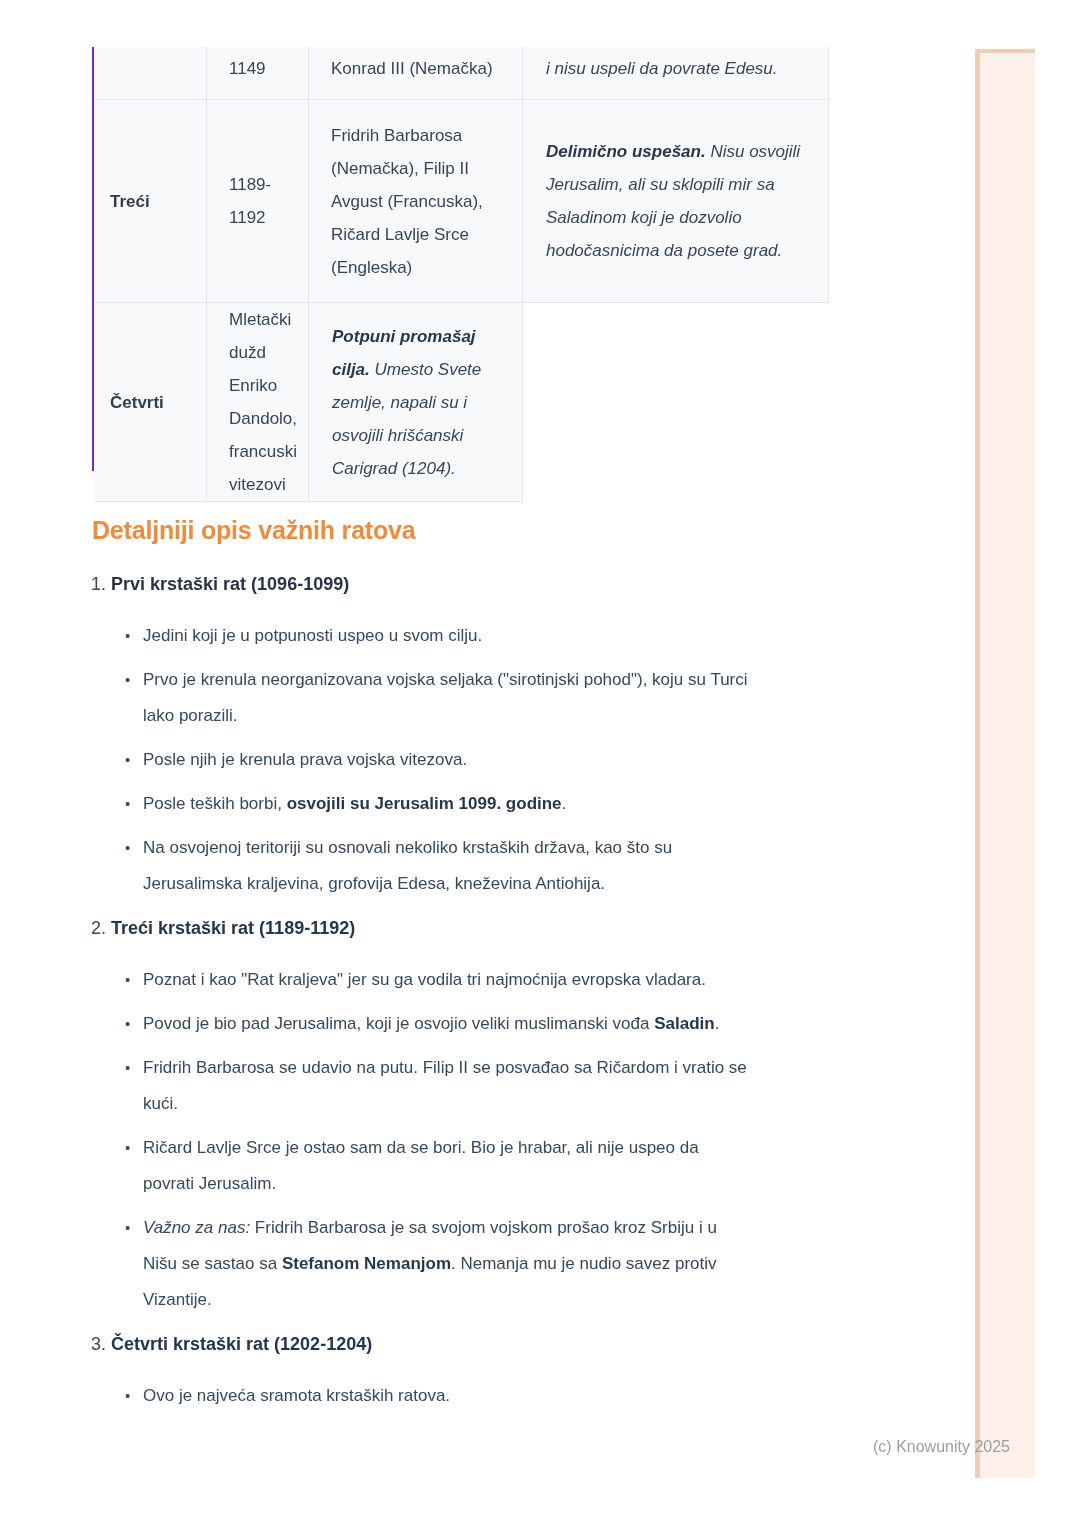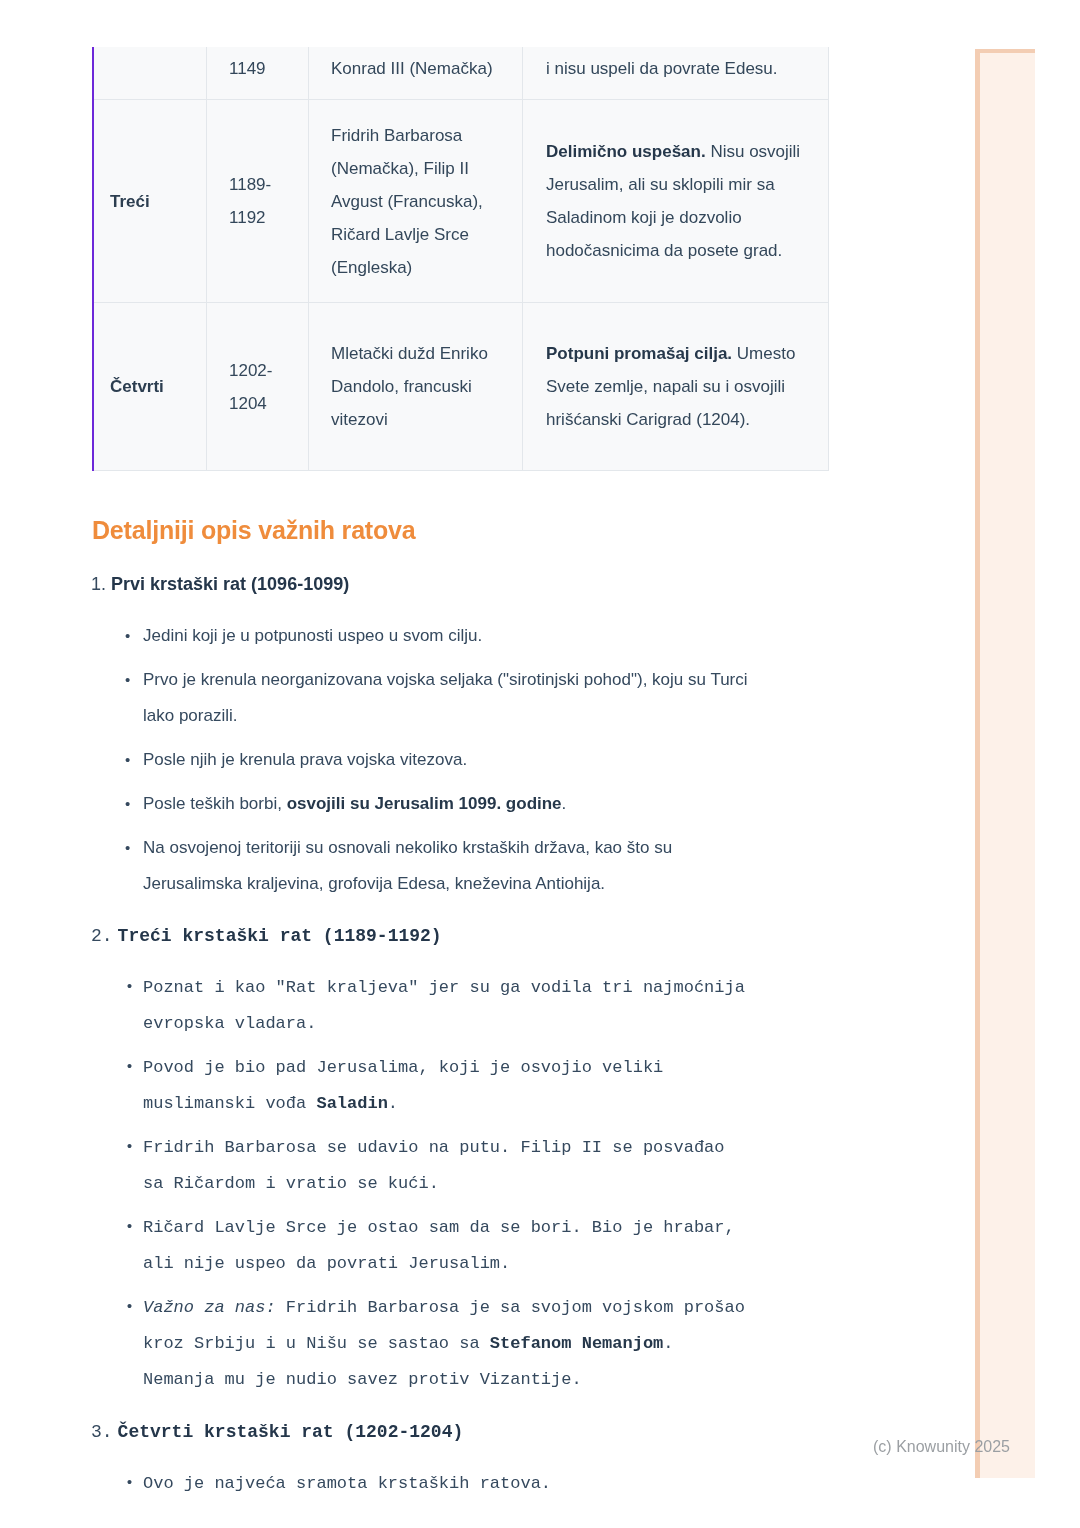--- a/index.html
+++ b/index.html
@@ -41,35 +41,35 @@
     display:flex;align-items:center;
     font-size:17px;line-height:33px;color:#33475a;
   }
   .r0{height:53px;}
   .r1{height:203px;}
   .r2{height:168px;}
   .r0 .t-cell{align-items:flex-start;padding-top:5px;}
   .c-name{padding-left:16px;font-weight:700;color:#2c3e50;}
   .c-years{padding-left:22px;padding-right:8px;}
   .c-leaders{padding-left:22px;padding-right:10px;}
-  .c-result{padding-left:23px;padding-right:14px;}
+  .c-result{padding-left:23px;padding-right:14px;font-style:italic;}
   .cellTxt{max-width:100%;}
   .b{font-weight:700;color:#26384b;}
   .i{font-style:italic;}
   
   .heading{
     position:absolute;left:92px;top:516px;
     font-size:25px;font-weight:700;color:#ef8c3c;
     letter-spacing:-0.2px;z-index:1;
   }
   .list{
     position:absolute;left:91px;top:572px;width:690px;z-index:1;
   }
   .item{margin:0;}
-  .item + .item{margin-top:22px;font-family:Liberation Mono, monospace;}
+  .item + .item{margin-top:14px;}
   .item-title{font-size:18px;line-height:24px;margin:0 0 22px 0;}
   .item-title .num{font-weight:400;color:#35495e;margin-right:5px;}
   .item-title .ttl{font-weight:700;color:#24364a;}
   .bullet{
     position:relative;padding-left:52px;margin-bottom:8px;
     font-size:17px;line-height:36px;color:#35495e;
     width:660px;box-sizing:border-box;
   }
   .bullet .dot{
     position:absolute;left:34px;top:0;font-size:15px;color:#35495e;
@@ -108,23 +108,20 @@
         <div class="cellTxt"><span>Fridrih Barbarosa (Nemačka), Filip II Avgust (Francuska), Ričard Lavlje Srce (Engleska)</span></div>
       </div>
       <div class="t-cell c-result">
         <div class="cellTxt"><span class="b">Delimično uspešan.</span><span> Nisu osvojili Jerusalim, ali su sklopili mir sa Saladinom koji je dozvolio hodočasnicima da posete grad.</span></div>
       </div>
     </div>
     <div class="t-row r2">
       <div class="t-cell c-name">
         <div class="cellTxt">Četvrti</div>
       </div>
-      <div class="t-cell c-years">
-        <div class="cellTxt">1202-1204</div>
-      </div>
       <div class="t-cell c-leaders">
         <div class="cellTxt"><span>Mletački dužd Enriko Dandolo, francuski vitezovi</span></div>
       </div>
       <div class="t-cell c-result">
         <div class="cellTxt"><span class="b">Potpuni promašaj cilja.</span><span> Umesto Svete zemlje, napali su i osvojili hrišćanski Carigrad (1204).</span></div>
       </div>
     </div>
   </div>
 
 <div class="heading">Detaljniji opis važnih ratova</div>

